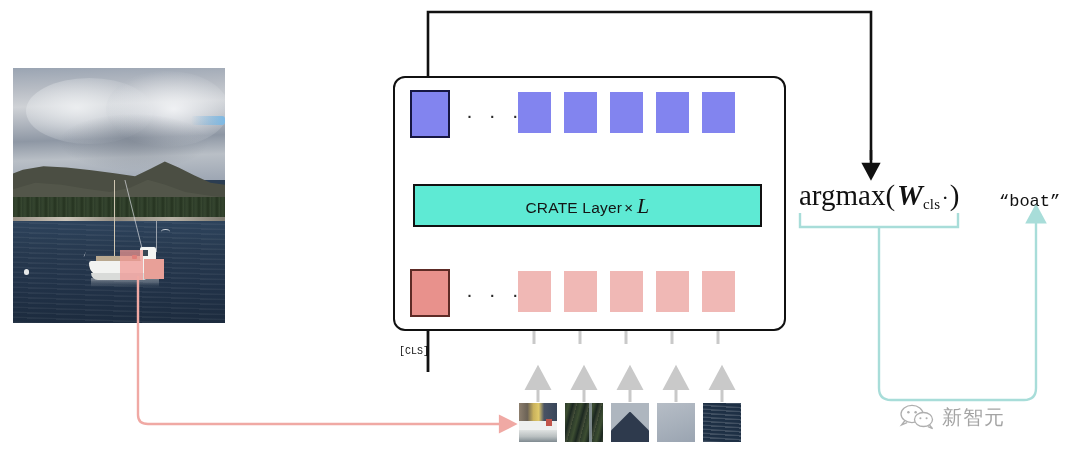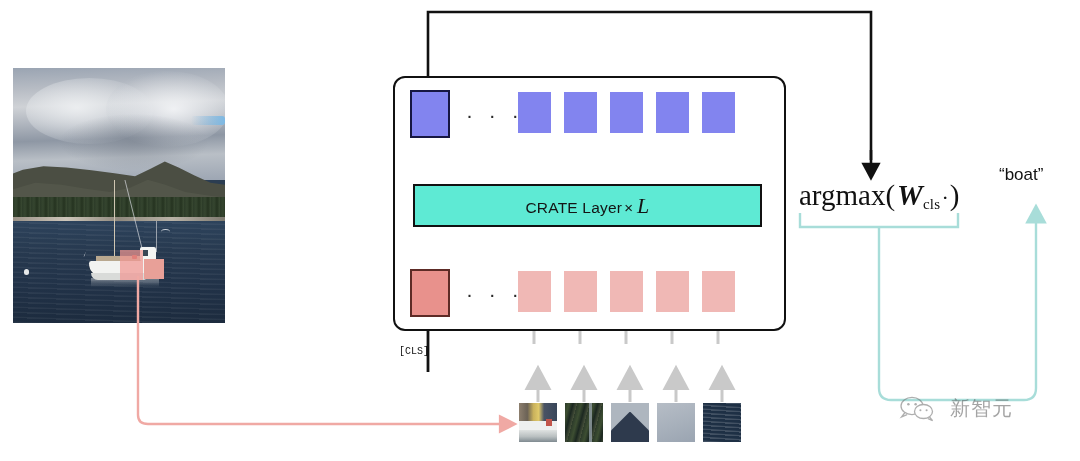--- a/index.html
+++ b/index.html
@@ -120,25 +120,25 @@
   .p5-tex{position:absolute;inset:0;
           background:repeating-linear-gradient(4deg,rgba(255,255,255,.16) 0px,rgba(255,255,255,.16) 1px,rgba(0,0,0,0) 2px,rgba(0,0,0,0) 4px);}
 
   
   .argmax{position:absolute;left:799px;top:179px;font-family:"Liberation Serif",serif;
           font-size:29px;color:#111;white-space:nowrap;}
   .argmax .w{font-weight:bold;font-style:italic;padding-left:2px;}
   .argmax .sub{font-size:15px;vertical-align:-4px;letter-spacing:.3px;}
   .argmax .dot{font-size:22px;padding:0 1px;}
 
-  .boat-word{position:absolute;left:999px;top:165px;font-size:17px;color:#111;
-             font-family:Liberation Sans, sans-serif;white-space:nowrap;}
-
-  
-  .wm{position:absolute;left:898px;top:395px;display:flex;align-items:flex-end;gap:12px;
+  .boat-word{position:absolute;left:999px;top:192px;font-size:17px;color:#111;
+             font-family:Liberation Mono, monospace;white-space:nowrap;}
+
+  
+  .wm{position:absolute;left:898px;top:404px;display:flex;align-items:flex-start;gap:4px;
       opacity:.55;}
   .wm-txt{font-size:20px;color:#5a5a5a;font-family:"DejaVu Sans",sans-serif;letter-spacing:1px;}
 </style>
 </head>
 <body>
 
 <div class="stage">
 
   <div class="photo">
     <div class="ph-sky"></div>

